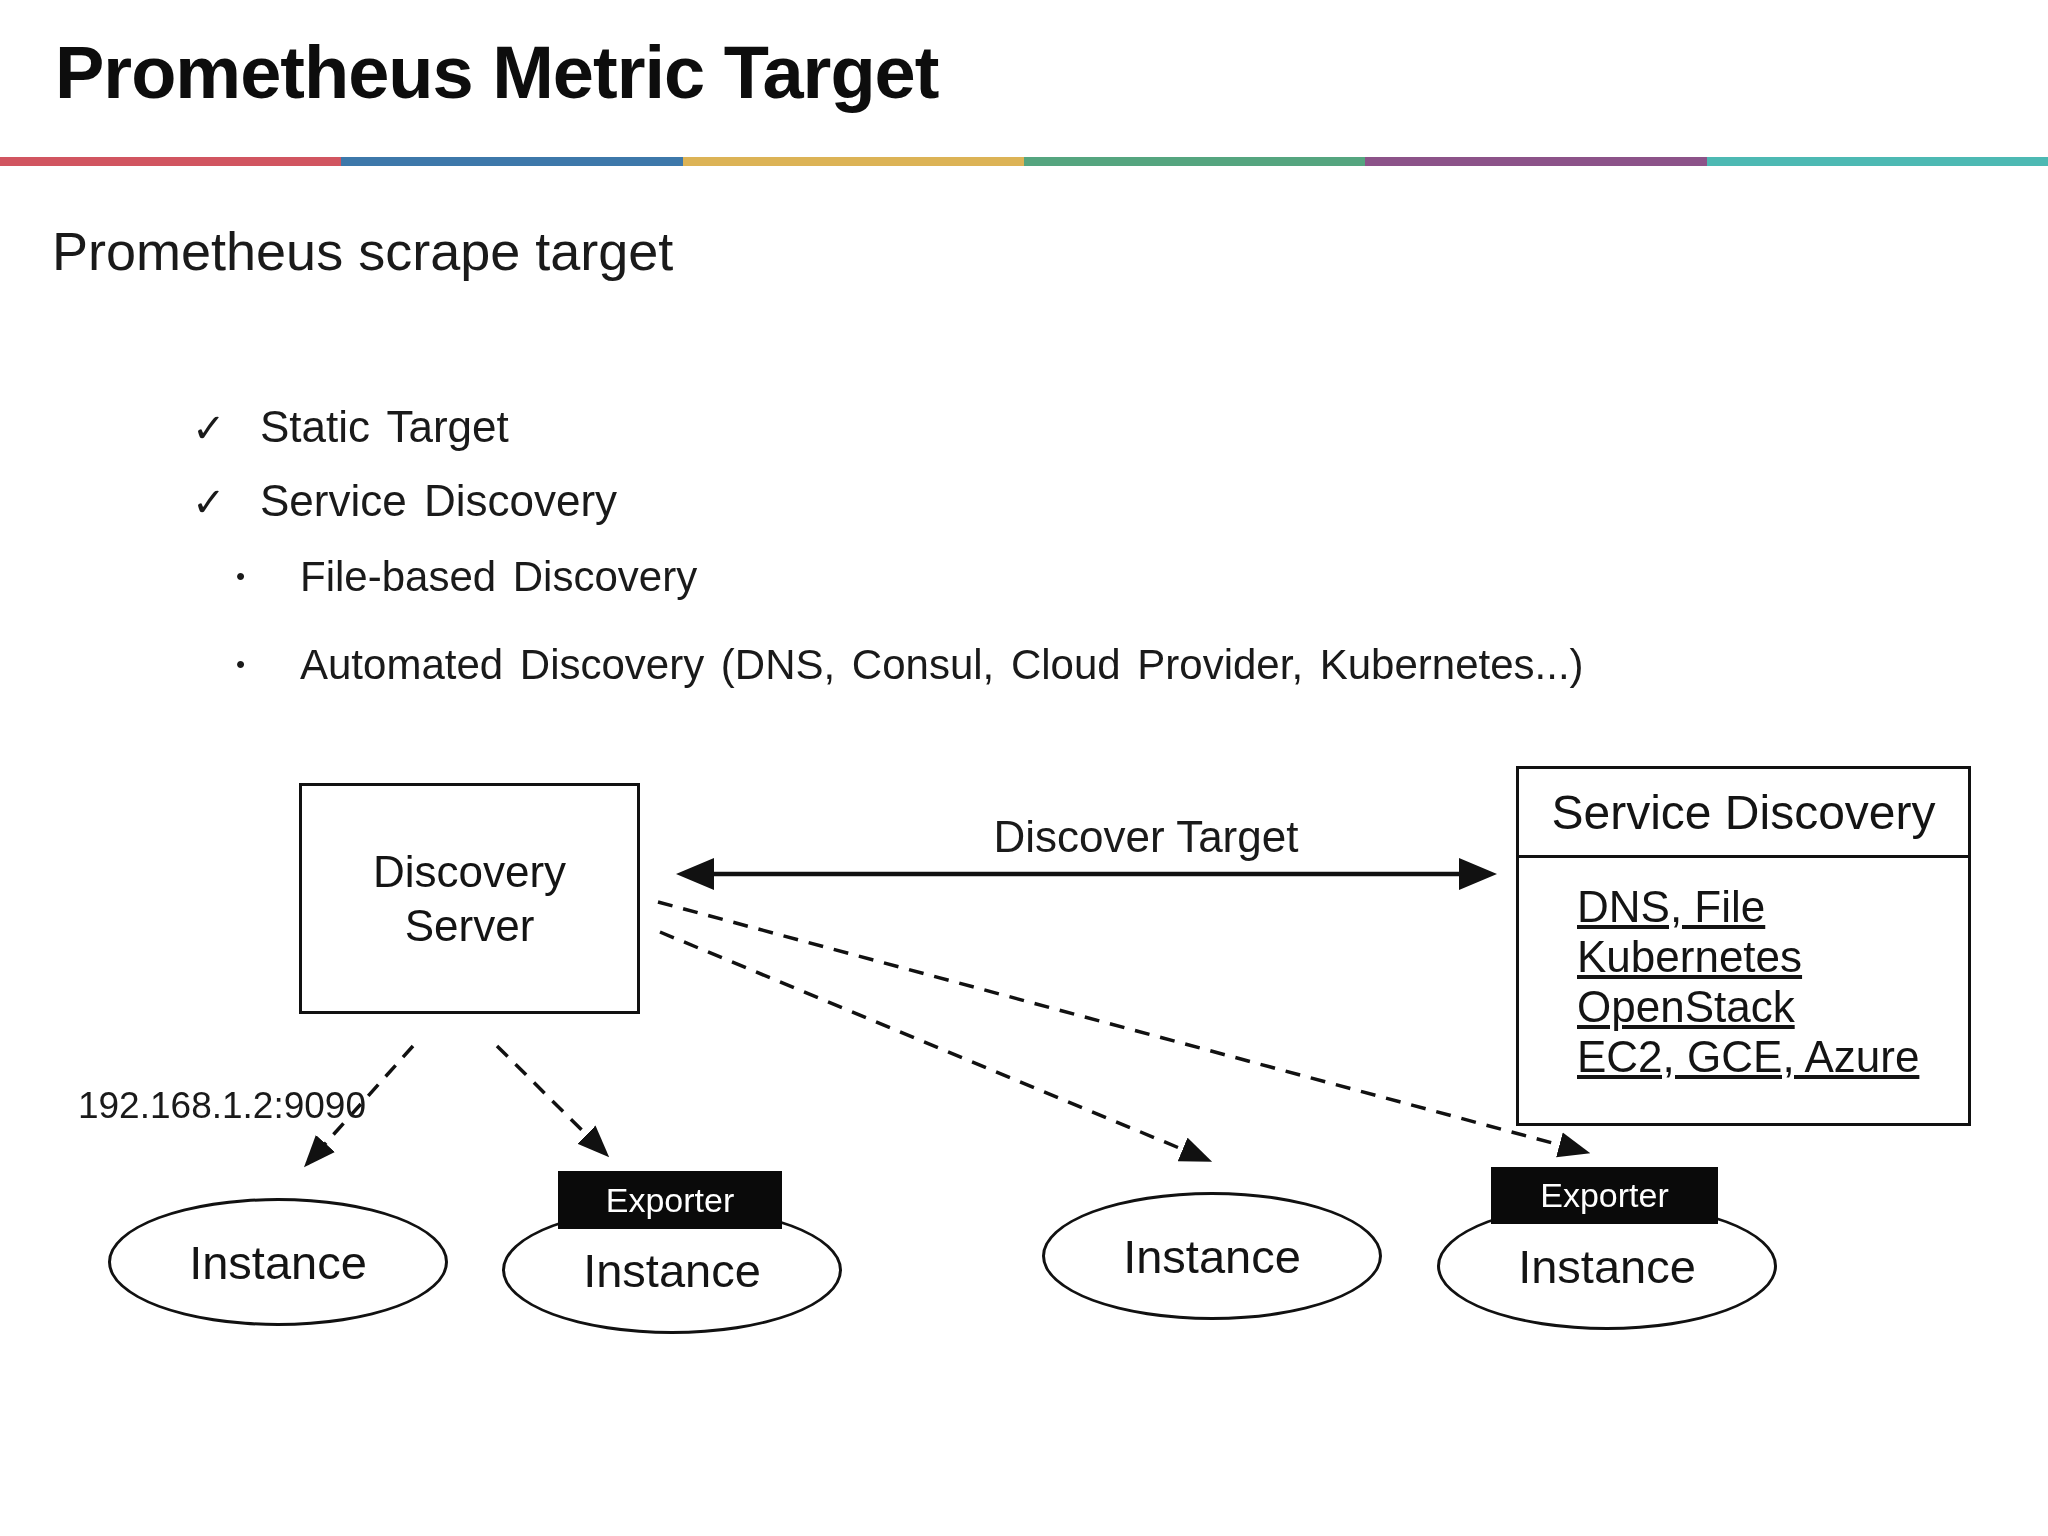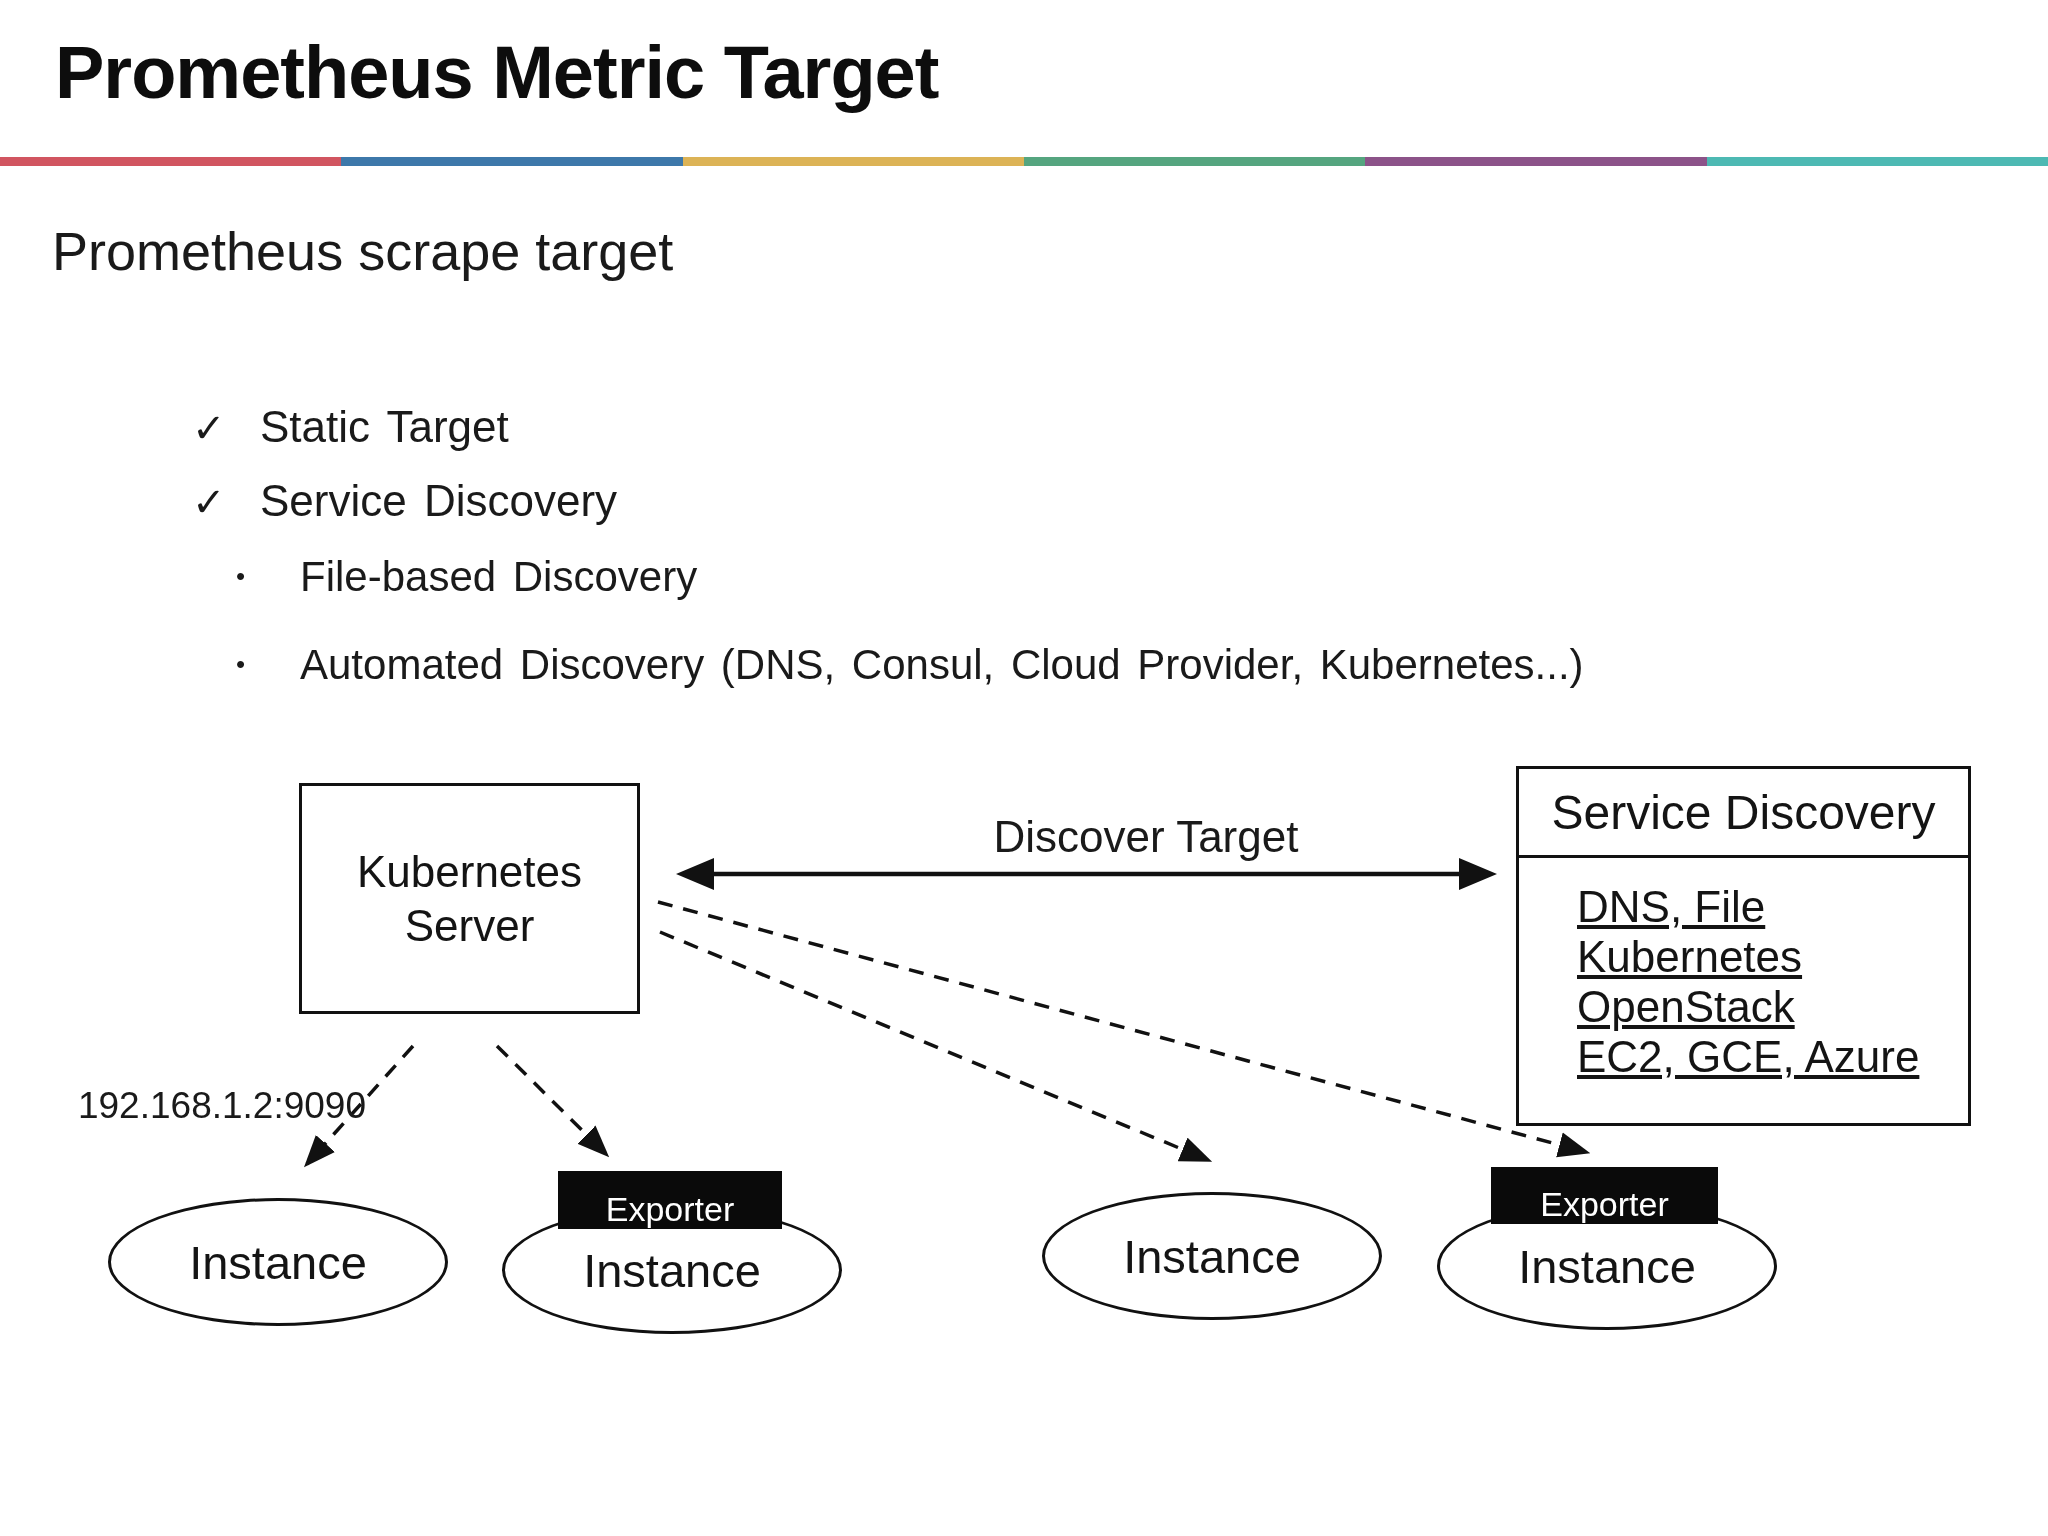--- a/index.html
+++ b/index.html
@@ -58,21 +58,21 @@
   .ellipse{
     width:340px; height:128px; border:3.5px solid #111; border-radius:50%;
     display:flex; align-items:center; justify-content:center; background:#fff;
     box-sizing:border-box; font-size:47px;
   }
   .e1{ left:108px; top:1198px; }
   .e2{ left:502px; top:1206px; }
   .e3{ left:1042px; top:1192px; }
   .e4{ left:1437px; top:1202px; }
   .exporter{
-    background:#0a0a0a; color:#fff; display:flex; align-items:flex-end;
+    background:#0a0a0a; color:#fff; display:flex; align-items:center;
     justify-content:center; font-size:34px; z-index:3;
   }
   .x2{ left:558px; top:1171px; width:224px; height:58px; }
   .x4{ left:1491px; top:1167px; width:227px; height:57px; }
 </style>
 </head>
 <body>
 
 <div class="slide">
 
@@ -115,21 +115,21 @@
       <polygon points="1497,874 1459,858 1459,890" fill="#111"></polygon>
     </g>
 
     <line x1="413" y1="1046" x2="307" y2="1164" stroke="#111" stroke-width="3.5" stroke-dasharray="15 11" marker-end="url(#ah)"></line>
     <line x1="497" y1="1046" x2="606" y2="1154" stroke="#111" stroke-width="3.5" stroke-dasharray="15 11" marker-end="url(#ah)"></line>
     <line x1="658" y1="902" x2="1586" y2="1152" stroke="#111" stroke-width="3.5" stroke-dasharray="15 11" marker-end="url(#ah)"></line>
     <line x1="660" y1="932" x2="1208" y2="1160" stroke="#111" stroke-width="3.5" stroke-dasharray="15 11" marker-end="url(#ah)"></line>
   </svg>
 
   <div class="abs prom-box">
-    <div class="inner">Kubernetes Server</div>
+    <div class="inner">Discovery Server</div>
   </div>
 
   <div class="abs arrow-label">Discover Target</div>
 
   <div class="abs sd-box">
     <div class="sd-header">Service Discovery</div>
     <div class="sd-body">
       <div class="sd-item">DNS, File</div>
       <div class="sd-item">Kubernetes</div>
       <div class="sd-item">OpenStack</div>

